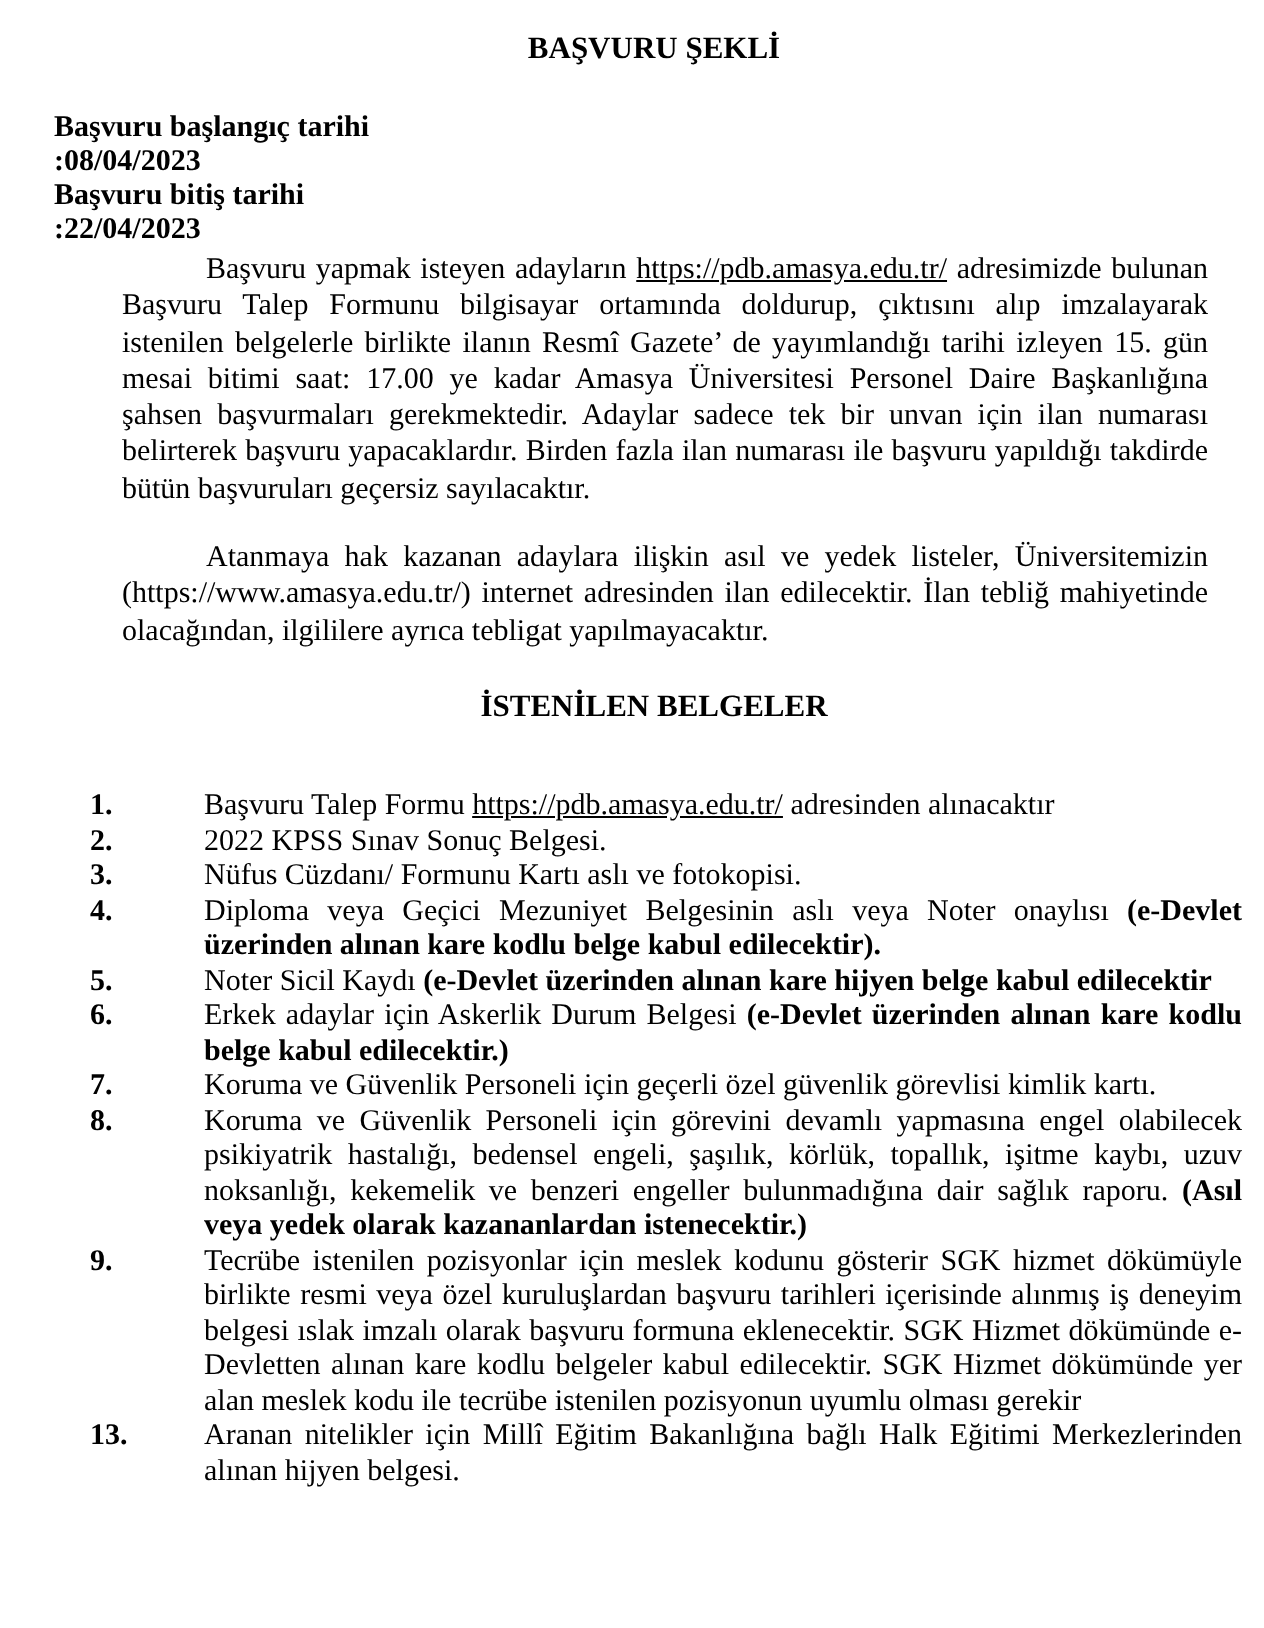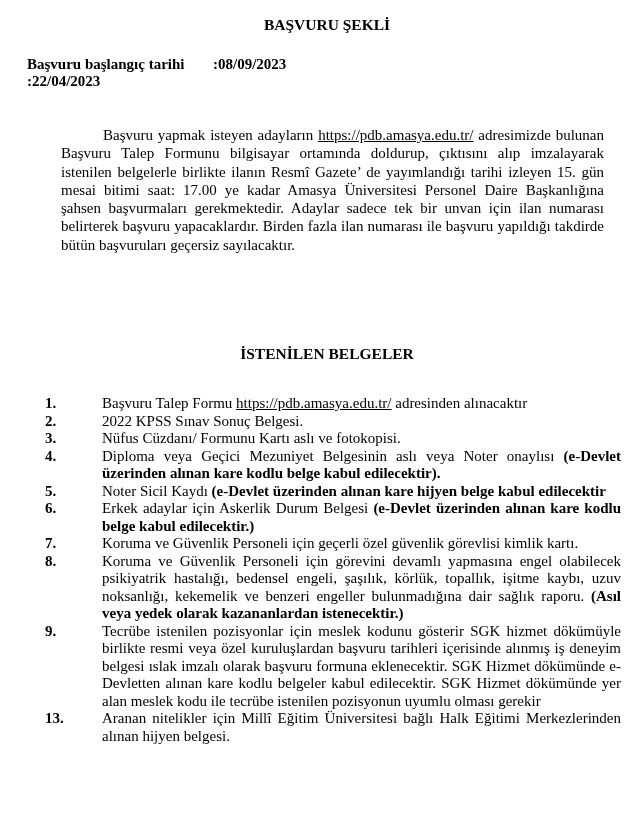--- a/index.html
+++ b/index.html
@@ -8,21 +8,21 @@
     font-family: "Liberation Serif", "DejaVu Serif", serif;
     color: #000000; font-size: 15px; line-height: 17px;
   }
   .title {
     position: absolute; left: 0; width: 632px; text-align: center;
     font-weight: bold; font-size: 15.5px;
   }
   #title-1 { top: 16px; left: 11px; }
   #title-2 { top: 345px; left: 11px; }
   .dates { position: absolute; left: 27px; top: 56px; font-weight: bold; font-size: 15px; line-height: 17px; }
-  .dates .row { display: flex; }
+  .dates .row { display: flex; flex-direction: column; }
   .dates .lbl { width: 186px; }
   .para {
     position: absolute; left: 45px; width: 575px;
     text-align: justify; font-size: 15px; line-height: 18.3px;
   }
   .para p { margin: 16px; text-indent: 42px; text-align: justify; }
   #para-block { top: 110px; }
   #para-block p + p { margin-top: 0; }
   a.link { color: #000000; text-decoration: underline; }
   .list { position: absolute; left: 45px; top: 395px; width: 576px; }
@@ -32,29 +32,31 @@
   .b { font-weight: bold; }
 </style>
 </head>
 <body>
 
 <div id="title-1" class="title">BAŞVURU ŞEKLİ</div>
 
 <div class="dates">
   <div class="row">
     <span class="lbl">Başvuru başlangıç tarihi</span>
-    <span>:08/09/2023</span>
+    <span>:08/04/2023</span>
   </div>
   <div class="row">
+    <span class="lbl">Başvuru bitiş tarihi</span>
     <span>:22/04/2023</span>
   </div>
 </div>
 
 <div id="para-block" class="para">
   <p><span>Başvuru yapmak isteyen adayların </span><a class="link">https://pdb.amasya.edu.tr/</a><span> adresimizde bulunan Başvuru Talep Formunu bilgisayar ortamında doldurup, çıktısını alıp imzalayarak istenilen belgelerle birlikte ilanın Resmî Gazete’ de yayımlandığı tarihi izleyen 15. gün mesai bitimi saat: 17.00 ye  kadar Amasya Üniversitesi Personel Daire Başkanlığına şahsen başvurmaları gerekmektedir. Adaylar sadece tek bir unvan için ilan numarası belirterek başvuru yapacaklardır. Birden fazla ilan numarası ile başvuru yapıldığı takdirde bütün başvuruları geçersiz sayılacaktır.</span></p>
+  <p>Atanmaya hak kazanan adaylara ilişkin asıl ve yedek listeler, Üniversitemizin (https://www.amasya.edu.tr/) internet adresinden ilan edilecektir. İlan tebliğ mahiyetinde olacağından, ilgililere  ayrıca tebligat yapılmayacaktır.</p>
 </div>
 
 <div id="title-2" class="title">İSTENİLEN BELGELER</div>
 
 <div class="list" id="doc-list">
     <div class="item">
       <span class="num">1.</span>
       <span class="txt"><span>Başvuru Talep Formu </span><a class="link">https://pdb.amasya.edu.tr/</a><span> adresinden alınacaktır</span></span>
     </div>
     <div class="item">
@@ -84,15 +86,15 @@
     <div class="item">
       <span class="num">8.</span>
       <span class="txt"><span>Koruma ve Güvenlik Personeli için görevini devamlı yapmasına engel olabilecek psikiyatrik hastalığı, bedensel engeli, şaşılık, körlük, topallık, işitme kaybı, uzuv noksanlığı, kekemelik ve benzeri engeller bulunmadığına dair sağlık raporu. </span><span class="b">(Asıl veya yedek olarak kazananlardan istenecektir.)</span></span>
     </div>
     <div class="item">
       <span class="num">9.</span>
       <span class="txt"><span>Tecrübe istenilen pozisyonlar için meslek kodunu gösterir SGK hizmet dökümüyle birlikte resmi veya özel kuruluşlardan başvuru tarihleri içerisinde alınmış iş deneyim belgesi ıslak imzalı olarak başvuru formuna eklenecektir. SGK Hizmet dökümünde e-Devletten alınan kare kodlu belgeler kabul edilecektir. SGK Hizmet dökümünde yer alan meslek kodu ile tecrübe istenilen pozisyonun uyumlu olması gerekir</span></span>
     </div>
     <div class="item">
       <span class="num">13.</span>
-      <span class="txt"><span>Aranan nitelikler için Millî Eğitim Üniversitesi bağlı Halk Eğitimi Merkezlerinden alınan hijyen belgesi.</span></span>
+      <span class="txt"><span>Aranan nitelikler için Millî Eğitim Bakanlığına bağlı Halk Eğitimi Merkezlerinden alınan hijyen belgesi.</span></span>
     </div>
   </div>
 
 </body></html>

